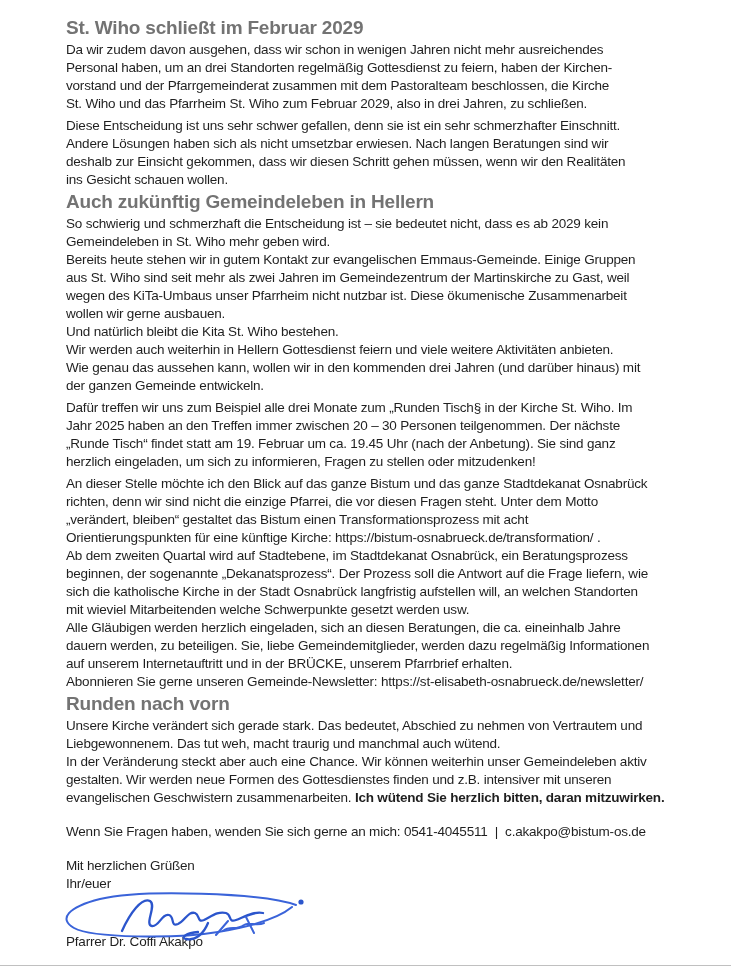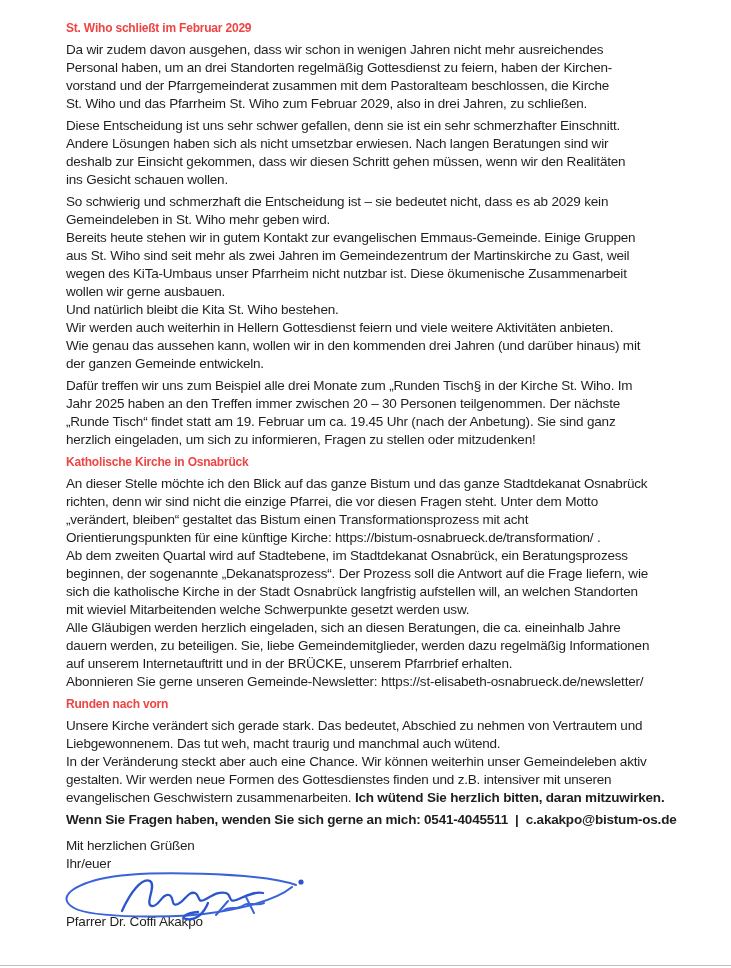--- a/index.html
+++ b/index.html
@@ -12,37 +12,37 @@
     font-family: "Liberation Sans", "DejaVu Sans", sans-serif;
     color: #1f1f1f;
   }
   .page {
     padding: 15px 24px 0 66px;
     font-size: 13.5px;
     line-height: 18px;
     letter-spacing: -0.2px;
   }
   h3.sec-heading {
-    font-size: 12px;
+    font-size: 19px;
     line-height: 18px;
     font-weight: 700;
     margin: 4px 0 0 0;
-    color: #ef4444;
+    color: #737373;
     white-space: pre;
   }
   p.para {
     margin: 4px 0 0 0;
     white-space: pre;
   }
   p.para b { font-weight: 700; }
   p.contact {
-    margin-top: 4px;
-    font-weight: 700;
+    margin-top: 16px;
+    font-weight: 400;
   }
-  p.closing { margin-top: 8px; }
+  p.closing { margin-top: 16px; }
   .sig-wrap {
     position: relative;
     height: 38px;
     margin-top: 2px;
   }
   .sig-wrap svg {
     position: absolute;
     left: -8px;
     top: -6px;
     overflow: visible;
@@ -65,36 +65,36 @@
   <h3 class="sec-heading">St. Wiho schließt im Februar 2029</h3>
   <p class="para">Da wir zudem davon ausgehen, dass wir schon in wenigen Jahren nicht mehr ausreichendes
 Personal haben, um an drei Standorten regelmäßig Gottesdienst zu feiern, haben der Kirchen-
 vorstand und der Pfarrgemeinderat zusammen mit dem Pastoralteam beschlossen, die Kirche
 St. Wiho und das Pfarrheim St. Wiho zum Februar 2029, also in drei Jahren, zu schließen.</p>
   <p class="para">Diese Entscheidung ist uns sehr schwer gefallen, denn sie ist ein sehr schmerzhafter Einschnitt.
 Andere Lösungen haben sich als nicht umsetzbar erwiesen. Nach langen Beratungen sind wir
 deshalb zur Einsicht gekommen, dass wir diesen Schritt gehen müssen, wenn wir den Realitäten
 ins Gesicht schauen wollen.</p>
 
+  <h3 class="sec-heading">Auch zukünftig Gemeindeleben in Hellern</h3>
   <p class="para">So schwierig und schmerzhaft die Entscheidung ist – sie bedeutet nicht, dass es ab 2029 kein
 Gemeindeleben in St. Wiho mehr geben wird.
 Bereits heute stehen wir in gutem Kontakt zur evangelischen Emmaus-Gemeinde. Einige Gruppen
 aus St. Wiho sind seit mehr als zwei Jahren im Gemeindezentrum der Martinskirche zu Gast, weil
 wegen des KiTa-Umbaus unser Pfarrheim nicht nutzbar ist. Diese ökumenische Zusammenarbeit
 wollen wir gerne ausbauen.
 Und natürlich bleibt die Kita St. Wiho bestehen.
 Wir werden auch weiterhin in Hellern Gottesdienst feiern und viele weitere Aktivitäten anbieten.
 Wie genau das aussehen kann, wollen wir in den kommenden drei Jahren (und darüber hinaus) mit
 der ganzen Gemeinde entwickeln.</p>
   <p class="para">Dafür treffen wir uns zum Beispiel alle drei Monate zum „Runden Tisch§ in der Kirche St. Wiho. Im
 Jahr 2025 haben an den Treffen immer zwischen 20 – 30 Personen teilgenommen. Der nächste
 „Runde Tisch“ findet statt am 19. Februar um ca. 19.45 Uhr (nach der Anbetung). Sie sind ganz
 herzlich eingeladen, um sich zu informieren, Fragen zu stellen oder mitzudenken!</p>
 
-  <h3 class="sec-heading">Katholische Kirche in Osnabrück</h3>
   <p class="para">An dieser Stelle möchte ich den Blick auf das ganze Bistum und das ganze Stadtdekanat Osnabrück
 richten, denn wir sind nicht die einzige Pfarrei, die vor diesen Fragen steht. Unter dem Motto
 „verändert, bleiben“ gestaltet das Bistum einen Transformationsprozess mit acht
 Orientierungspunkten für eine künftige Kirche: https://bistum-osnabrueck.de/transformation/ .
 Ab dem zweiten Quartal wird auf Stadtebene, im Stadtdekanat Osnabrück, ein Beratungsprozess
 beginnen, der sogenannte „Dekanatsprozess“. Der Prozess soll die Antwort auf die Frage liefern, wie
 sich die katholische Kirche in der Stadt Osnabrück langfristig aufstellen will, an welchen Standorten
 mit wieviel Mitarbeitenden welche Schwerpunkte gesetzt werden usw.
 Alle Gläubigen werden herzlich eingeladen, sich an diesen Beratungen, die ca. eineinhalb Jahre
 dauern werden, zu beteiligen. Sie, liebe Gemeindemitglieder, werden dazu regelmäßig Informationen

